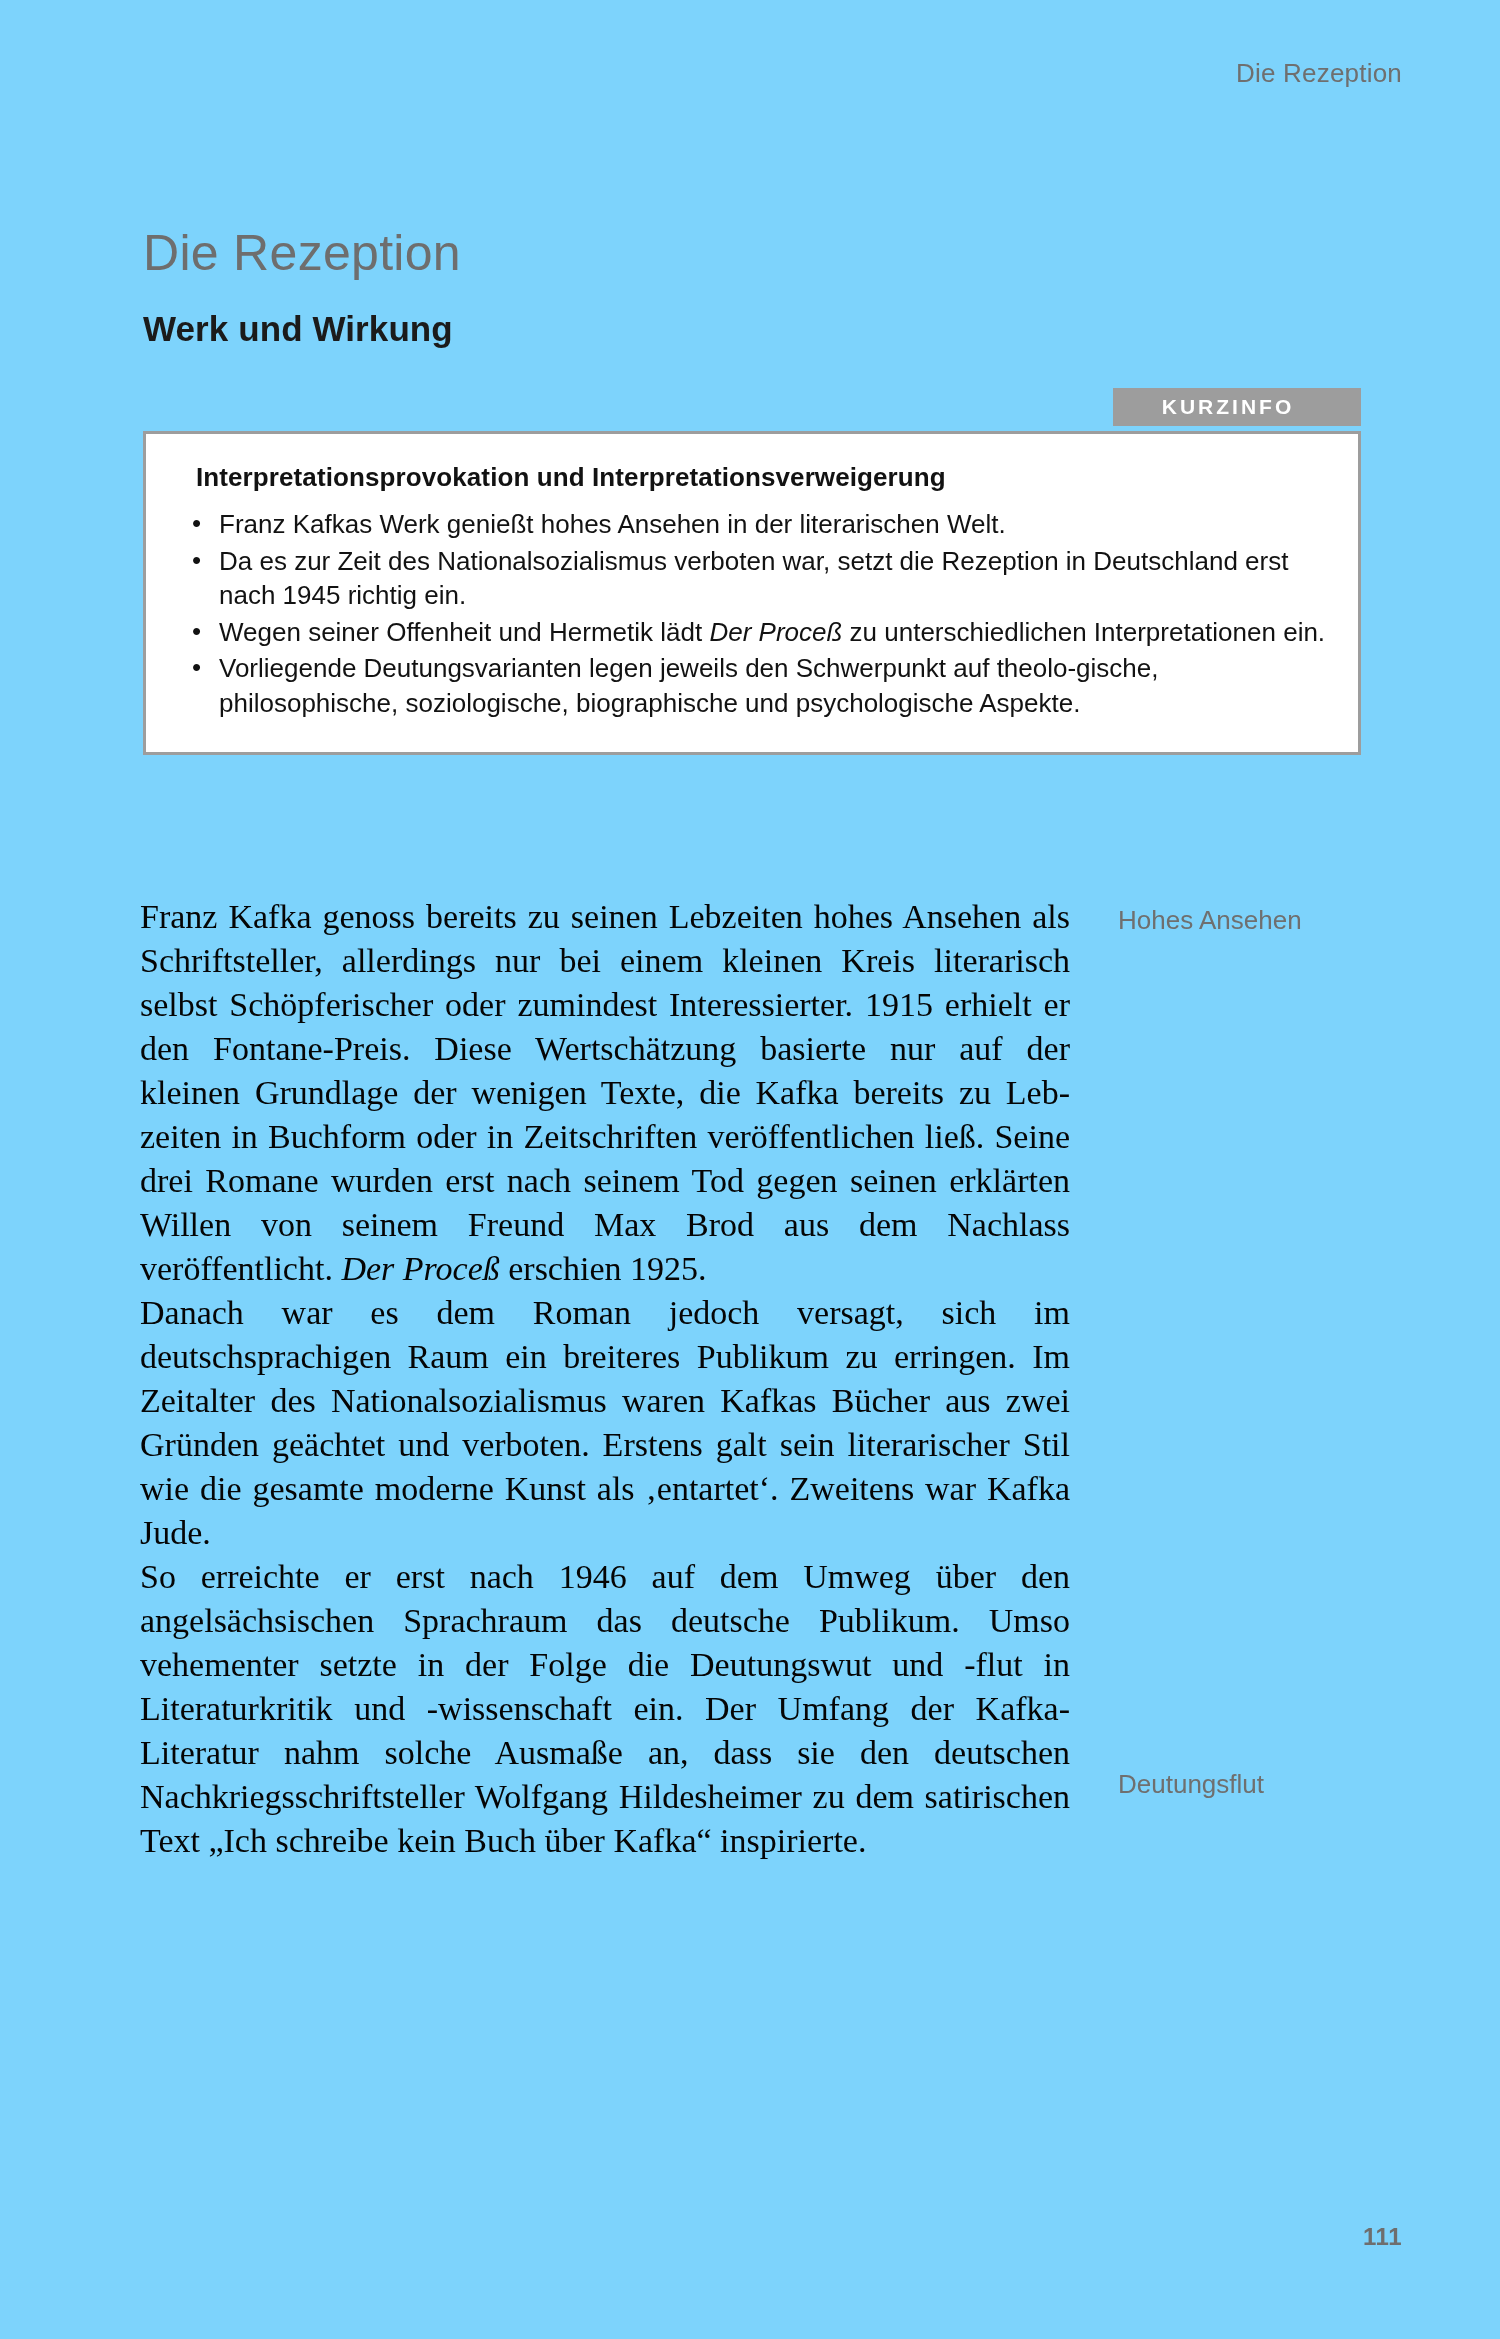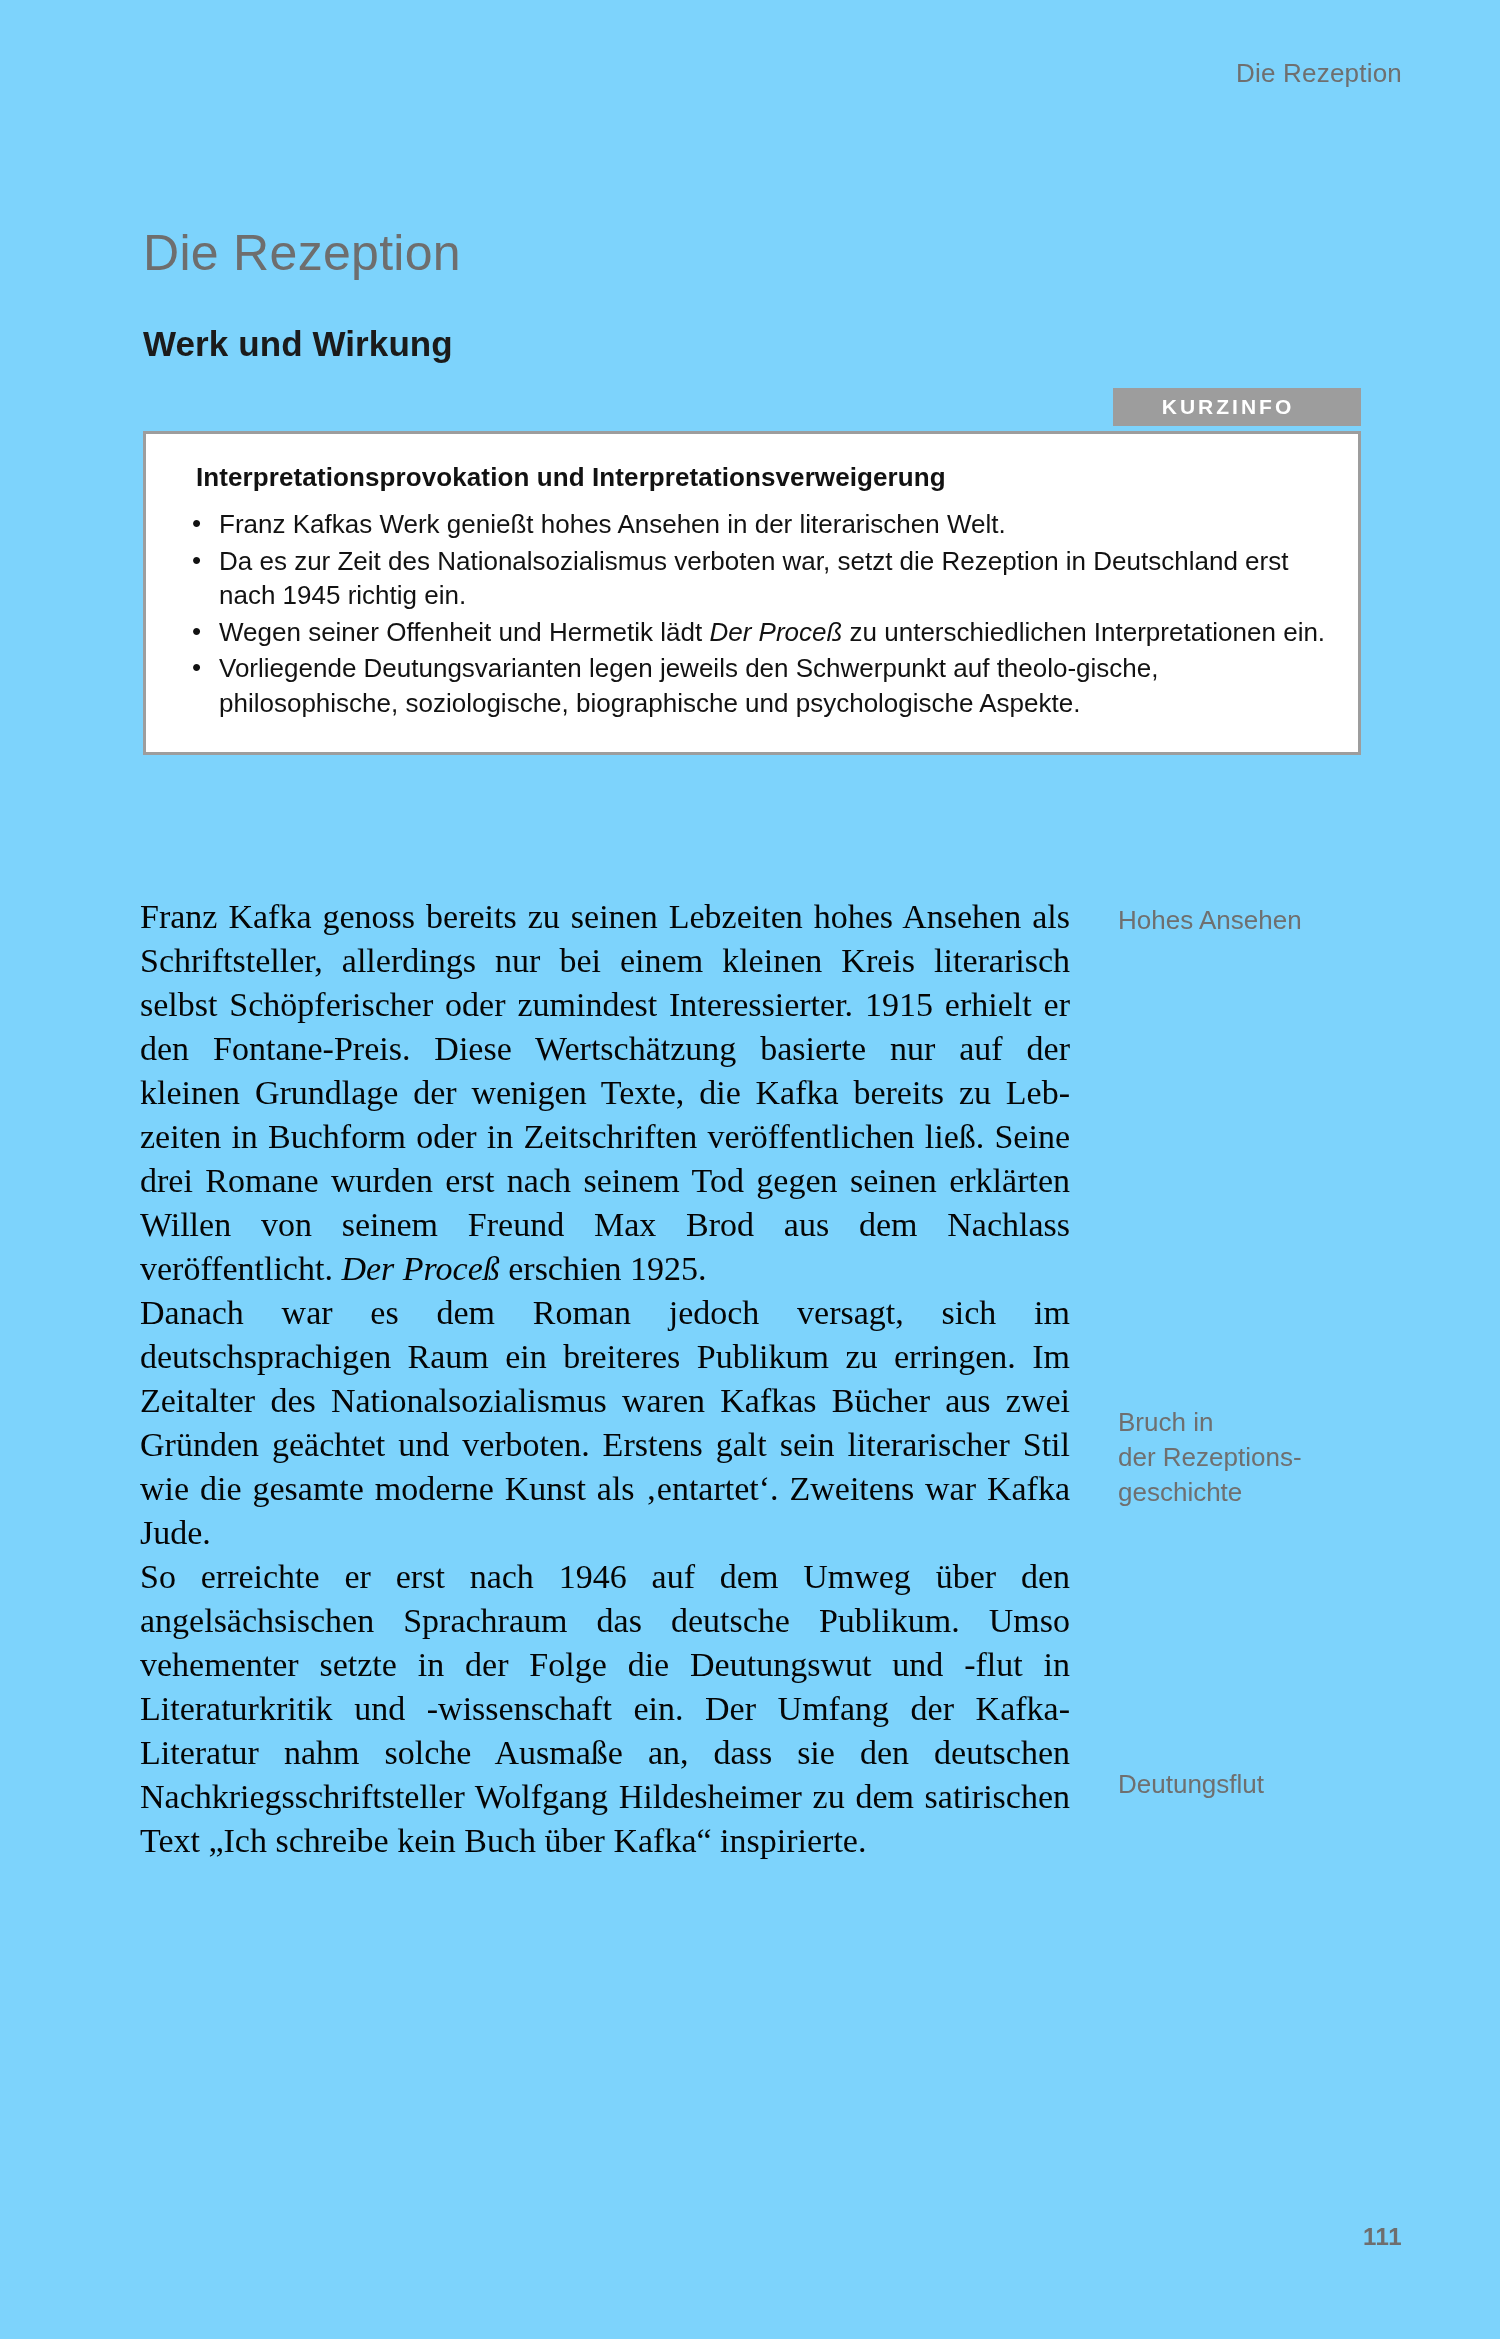--- a/index.html
+++ b/index.html
@@ -41,21 +41,21 @@
     top: 190px;
     font-family: "Liberation Sans", sans-serif;
     font-size: 50px;
     font-weight: 400;
     color: #6e6e6e;
     letter-spacing: 0.3px;
   }
   .section-title {
     position: absolute;
     left: 143px;
-    top: 295px;
+    top: 280px;
     font-family: "Liberation Sans", sans-serif;
     font-size: 35px;
     font-weight: bold;
     color: #1b1b1b;
     letter-spacing: 0.1px;
   }
 
   
   .infobox-wrap {
     position: absolute;
@@ -198,22 +198,17 @@
     </div>
   </div>
 
   <div class="body-col">
     <p><span>Franz Kafka genoss bereits zu seinen Lebzeiten hohes Ansehen als Schriftsteller, allerdings nur bei einem klei­nen Kreis literarisch selbst Schöpferischer oder zumin­dest Interessierter. 1915 erhielt er den Fontane-Preis. Diese Wertschätzung basierte nur auf der kleinen Grundlage der wenigen Texte, die Kafka bereits zu Leb­zeiten in Buchform oder in Zeitschriften veröffentlichen ließ. Seine drei Romane wurden erst nach seinem Tod gegen seinen erklärten Willen von seinem Freund Max Brod aus dem Nachlass veröffentlicht. </span><i>Der Proceß</i><span> er­schien 1925.</span></p>
     <p>Danach war es dem Roman jedoch versagt, sich im deutschsprachigen Raum ein breiteres Publikum zu er­ringen. Im Zeitalter des Nationalsozialismus waren Kaf­kas Bücher aus zwei Gründen geächtet und verboten. Erstens galt sein literarischer Stil wie die gesamte mo­derne Kunst als ‚entartet‘. Zweitens war Kafka Jude.</p>
     <p>So erreichte er erst nach 1946 auf dem Umweg über den angelsächsischen Sprachraum das deutsche Publikum. Umso vehementer setzte in der Folge die Deutungswut und -flut in Literaturkritik und -wissenschaft ein. Der Umfang der Kafka-Literatur nahm solche Ausmaße an, dass sie den deutschen Nachkriegsschriftsteller Wolf­gang Hildesheimer zu dem satirischen Text „Ich schrei­be kein Buch über Kafka“ inspirierte.</p>
   </div>
 
   <div class="margin-note mn-1">Hohes Ansehen</div>
-  <div class="margin-note mn-2">
-    <div>Bruch in</div>
-    <div>der Rezeptions-</div>
-    <div>geschichte</div>
-  </div>
   <div class="margin-note mn-3">Deutungsflut</div>
 
   <div class="page-number">111</div>
 
 </div>
 
 </body></html>

